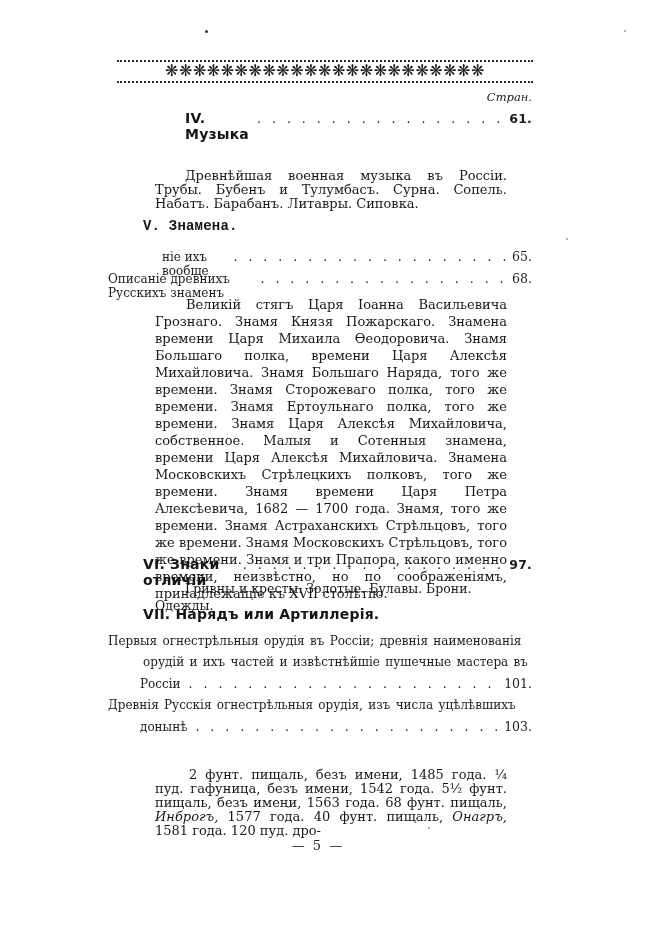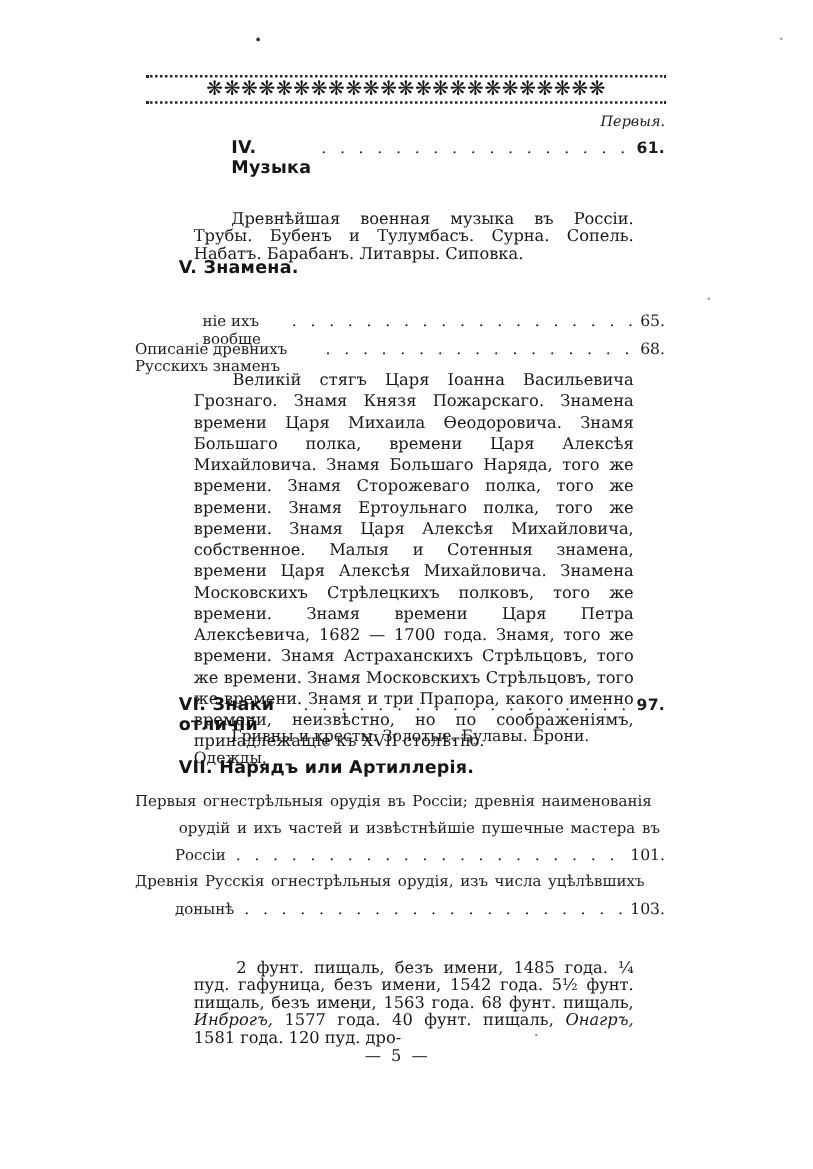--- a/index.html
+++ b/index.html
@@ -77,31 +77,31 @@
 <div id="page">
 
   <div class="speck" style="left:205px;top:30px;width:3px;height:3px;"></div>
   <div class="speck" style="left:624px;top:30px;width:2px;height:2px;opacity:.5;"></div>
   <div class="speck" style="left:566px;top:238px;width:2px;height:2px;opacity:.5;"></div>
   <div class="speck" style="left:287px;top:806px;width:2px;height:2px;opacity:.6;"></div>
   <div class="speck" style="left:428px;top:827px;width:2px;height:2px;opacity:.5;"></div>
 
   <div class="ornament">❋❋❋❋❋❋❋❋❋❋❋❋❋❋❋❋❋❋❋❋❋❋❋</div>
 
-  <div class="colhead">Первыя.</div>
+  <div class="colhead">Стран.</div>
 
   <div class="chrow" style="top:110px;margin-left:42px;">
     <span>IV. Музыка</span>
     <span class="leader">. . . . . . . . . . . . . . . . . . . . . . . . . . . .</span>
     <span class="pnum">61.</span>
   </div>
 
   <div class="para lh19" style="top:139px;text-indent:30px;">Древнѣйшая военная музыка въ Россіи. Трубы. Бубенъ и Тулумбасъ. Сурна. Сопель. Набатъ. Барабанъ. Литавры. Сиповка.</div>
 
-  <div class="chlone" style="top:206px;">V. Знамена.</div>
+  <div class="chlone" style="top:218px;font-family:Liberation Mono, monospace;">V. Знамена.</div>
 
   <div class="trow cont" style="top:249px;margin-left:22px;">
     <span>ніе ихъ вообще</span>
     <span class="leader">. . . . . . . . . . . . . . . . . . . . . . . . . . . .</span>
     <span class="pnum">65.</span>
   </div>
   <div class="trow" style="top:271px;">
     <span>Описаніе древнихъ Русскихъ знаменъ</span>
     <span class="leader">. . . . . . . . . . . . . . . . . . . . . . . . . . . .</span>
     <span class="pnum">68.</span>

